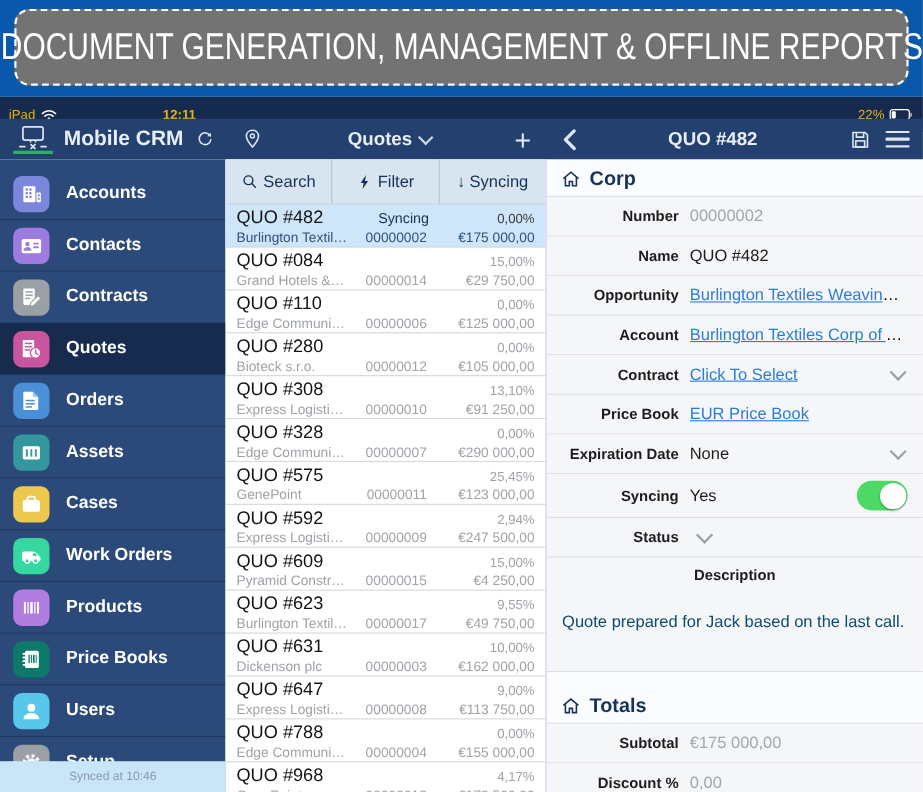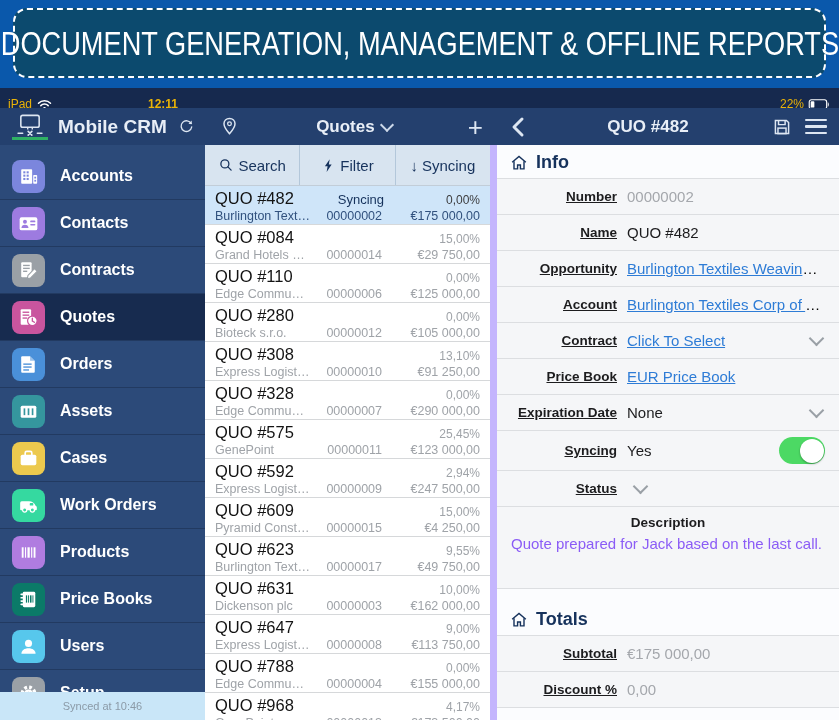--- a/index.html
+++ b/index.html
@@ -2,21 +2,21 @@
 <html><head>
 <meta charset="utf-8">
 <style>
   html,body{margin:0;padding:0;background:#fff;}
   .stage{position:relative;width:839px;height:720px;overflow:hidden;
          font-family:"Liberation Sans",sans-serif;background:#fff;}
 
   
   .banner{position:absolute;left:0;top:0;width:839px;height:88px;background:#0a58ab;
           box-sizing:border-box;padding:8px 13px 10px;}
-  .banner-inner{width:100%;height:100%;background:#0c4a6e;border:2px dashed #fff;
+  .banner-inner{width:100%;height:100%;background:#737373;border:2px dashed #fff;
           border-radius:14px;display:flex;align-items:center;justify-content:center;box-sizing:border-box;}
   .banner-text{color:#fff;font-size:34px;white-space:nowrap;transform:scaleX(.8);letter-spacing:0;}
 
   
   .statusbar{position:absolute;top:88px;left:0;width:839px;height:32px;background:#16294e;
           color:#eab308;font-size:12px;display:flex;align-items:center;box-sizing:border-box;padding:0 8px;}
   .sb-left{display:flex;align-items:center;gap:5px;width:140px;}
   .sb-time{flex:1;text-align:left;font-weight:bold;}
   .sb-right{width:140px;display:flex;justify-content:flex-end;align-items:center;gap:4px;}
 
@@ -48,21 +48,21 @@
           padding-left:12px;border-bottom:1px solid #223a61;}
   .side-item.selected{background:#172b4f;}
   .tile{width:33px;height:33px;border-radius:8px;background:var(--c);color:var(--c);
           display:flex;align-items:center;justify-content:center;flex:none;}
   .tile svg{width:25px;height:25px;}
   .side-label{color:#fff;font-weight:bold;font-size:16px;}
   .synced{position:absolute;left:0;bottom:0;width:205px;height:28px;background:#c9e6f8;
           display:flex;align-items:center;justify-content:center;font-size:11px;color:#8b9aa7;z-index:5;}
 
   
-  .listcol{width:292px;flex:none;background:#fff;border-right:7px solid #c4b5fd;box-sizing:border-box;
+  .listcol{width:292px;flex:none;background:#fff;border-right:1px solid #c4b5fd;box-sizing:border-box;
           display:flex;flex-direction:column;}
   .toolbar{height:40px;flex:none;background:#d8e4f0;display:flex;border-bottom:1px solid #c2cdd8;}
   .tb-btn{flex:1;display:flex;align-items:center;justify-content:center;gap:4px;
           color:#16325c;font-size:15px;border-right:1px solid #b3c7da;cursor:default;}
   .tb-btn:last-child{border-right:none;}
   .tb-arrow{font-size:15px;color:#16325c;}
   .rows{flex:1;overflow:hidden;}
   .qrow{height:39px;box-sizing:border-box;padding:3px 10px 0 10px;border-bottom:1px solid #d6d8da;}
   .qrow.selected{background:#cfe5f9;}
   .l1{display:flex;align-items:baseline;}
@@ -77,32 +77,32 @@
   .q-amt{width:98px;flex:none;text-align:right;}
 
   
   .detail{flex:1;background:#fbfcfe;overflow:hidden;}
   .sec-head{display:flex;align-items:center;gap:7px;padding:7px 12px 5px;color:#16325c;
           font-weight:bold;font-size:18px;}
   .fieldlist{border-top:1px solid #dcdee1;}
   .frow{display:flex;align-items:center;min-height:36px;background:#f5f6f8;
           border-bottom:1px solid #dcdee1;box-sizing:border-box;padding-right:14px;}
   .flabel{width:120px;flex:none;text-align:right;font-weight:bold;font-size:13.5px;
-          color:#1c1c1e;margin-right:10px;text-decoration:underline;}
+          color:#1c1c1e;margin-right:10px;}
   .fvalue{flex:1;font-size:15px;min-width:0;white-space:nowrap;overflow:hidden;text-overflow:ellipsis;}
   .muted{color:#a4a7ac;} .dark{color:#1c1c1e;}
   a.flink{color:#2e7cd6;text-decoration:underline;font-size:15px;}
   .chev{width:9px;height:9px;border-right:2px solid #9aa0a6;border-bottom:2px solid #9aa0a6;
           transform:rotate(45deg);flex:none;margin:-4px 3px 0 8px;}
   .toggle{width:46px;height:27px;background:#4cd964;border-radius:14px;position:relative;flex:none;}
   .toggle::after{content:"";position:absolute;right:1.5px;top:1.5px;width:24px;height:24px;
           border-radius:50%;background:#fff;box-shadow:0 1px 2px rgba(0,0,0,.35);}
   .descrow{background:#f5f6f8;border-bottom:1px solid #dcdee1;padding:8px 14px 36px;}
   .desc-label{text-align:center;font-weight:bold;font-size:13.5px;color:#1c1c1e;}
-  .desc-text{margin-top:5px;font-size:15px;color:#8b5cf6;}
+  .desc-text{margin-top:27px;font-size:15px;color:#0c4a6e;}
   .sec-gap{height:13px;}
 </style>
 </head>
 <body>
 
 <div class="stage">
 
   <div class="banner">
     <div class="banner-inner">
       <div class="banner-text">DOCUMENT GENERATION, MANAGEMENT &amp; OFFLINE REPORTS</div>
@@ -520,21 +520,21 @@
         </div>
       </div>
     </div>
 
     <div class="detail">
       <div class="sec-head">
         <svg width="20" height="20" viewBox="0 0 24 24" fill="none" stroke="#16325c" stroke-width="1.7">
           <path d="M3.8 11.2L12 4.2l8.2 7"></path>
             <path d="M6 9.8V19h4.3v-4.6h3.4V19H18V9.8"></path>
         </svg>
-        <span>Info</span>
+        <span>Corp</span>
       </div>
       <div class="fieldlist">
         <div class="frow">
           <span class="flabel">Number</span>
           <span class="fvalue muted">00000002</span>
         </div>
         <div class="frow">
           <span class="flabel">Name</span>
           <span class="fvalue dark">QUO #482</span>
         </div>

